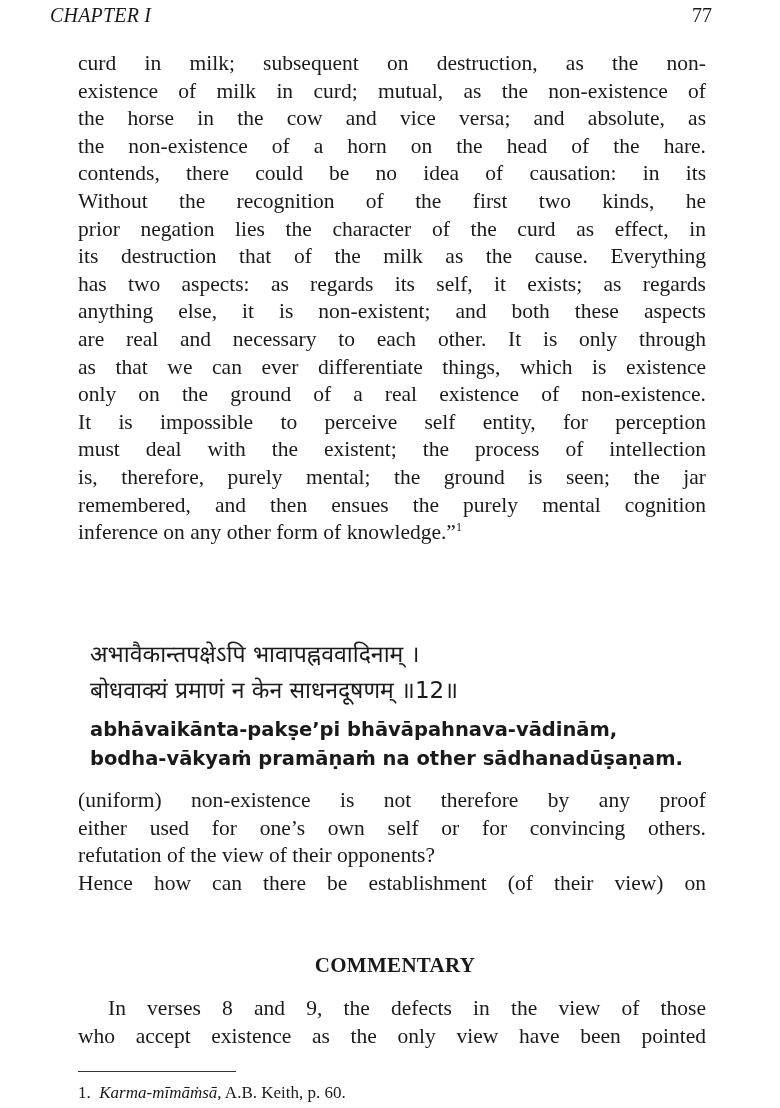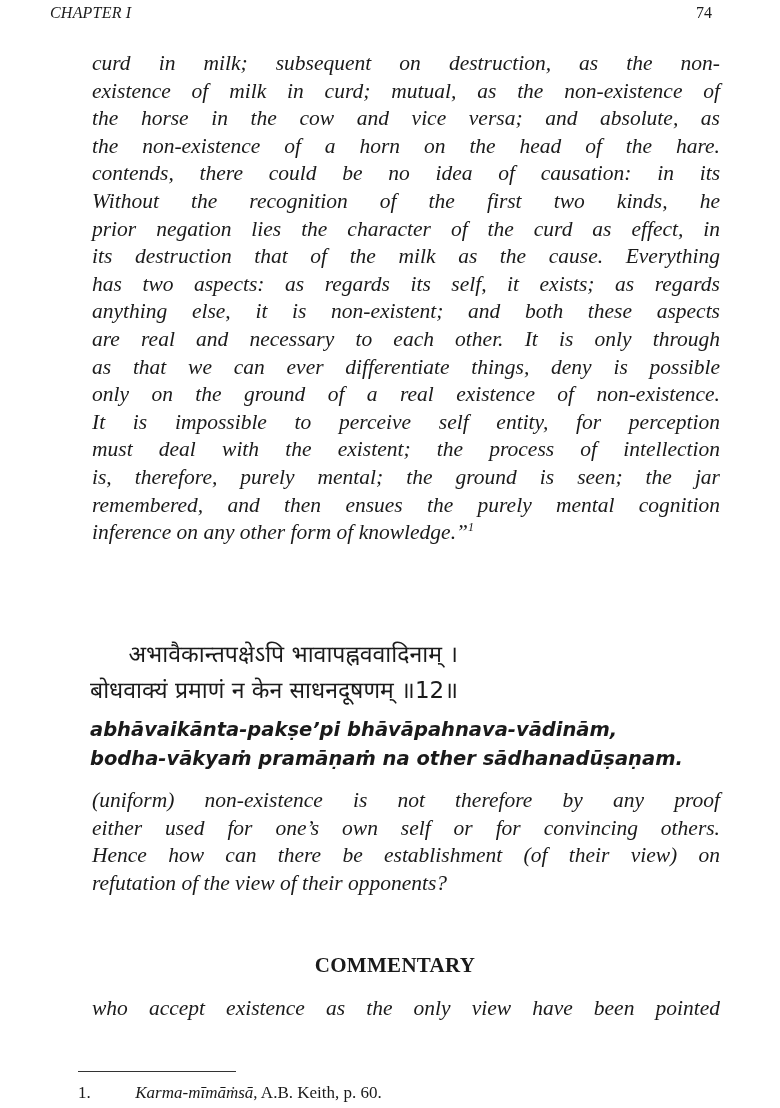--- a/index.html
+++ b/index.html
@@ -4,77 +4,77 @@
 <style>
   html, body { margin: 0; padding: 0; }
   body {
     width: 780px; height: 1108px; background: #ffffff; color: #1a1a1a;
     font-family: "Liberation Serif", "DejaVu Serif", serif;
     position: relative; overflow: hidden;
   }
   .running-head {
     position: absolute; top: 4px; left: 50px; right: 68px;
     display: flex; justify-content: space-between; align-items: flex-end;
-    font-size: 16px;
+    font-size: 20px;
   }
   .running-head .chap { font-style: italic; letter-spacing: 0.2px; }
   .body-text {
-    position: absolute; left: 92px; width: 628px;
-    font-size: 21.5px; line-height: 27.6px; text-align: justify; font-style: italic;
+    position: absolute; left: 78px; width: 628px;
+    font-size: 21.5px; line-height: 27.6px; text-align: justify;
   }
   .body-text .line { display: block; text-align: justify; text-align-last: justify; white-space: nowrap; }
   .body-text .line.last { text-align-last: left; }
   .p1 { top: 50px; }
   .verse-dev {
     position: absolute; left: 90px; top: 636px;
-    font-family: "DejaVu Sans", sans-serif; font-size: 23px; line-height: 36px; text-align: right;
+    font-family: "DejaVu Sans", sans-serif; font-size: 23px; line-height: 36px;
   }
   .verse-dev .line { display: block; white-space: nowrap; }
   .verse-translit {
     position: absolute; left: 90px; top: 715px; width: 620px;
     font-family: "DejaVu Sans", sans-serif; font-weight: bold; font-size: 19.5px; line-height: 29px;
   }
-  .verse-translit .line { display: block; white-space: nowrap; font-style: italic; }
+  .verse-translit .line { display: block; white-space: nowrap; }
   .p2 { top: 787px; }
   .indent { padding-left: 30px; }
   .heading {
     position: absolute; top: 953px; left: 0; width: 790px; text-align: center;
     font-weight: bold; font-size: 21px; letter-spacing: 0.3px;
   }
   .p3 { top: 995px; }
   .fn-rule {
     position: absolute; top: 1071px; left: 78px; width: 158px; height: 1px; background: #333;
   }
   .footnote {
     position: absolute; top: 1083px; left: 78px; font-size: 17px;
   }
-  .footnote i { font-style: italic; margin-left: 36px; }
+  .footnote i { font-style: italic; }
   sup { font-size: 12px; vertical-align: super; line-height: 0; }
 </style>
 </head>
 <body>
 
 <div class="running-head">
   <span class="chap">CHAPTER I</span>
-  <span>74</span>
+  <span>77</span>
 </div>
 
 <div class="body-text p1">
   <span class="line">curd in milk; subsequent on destruction, as the non-</span>
   <span class="line">existence of milk in curd; mutual, as the non-existence of</span>
   <span class="line">the horse in the cow and vice versa; and absolute, as</span>
   <span class="line">the non-existence of a horn on the head of the hare.</span>
   <span class="line">contends, there could be no idea of causation: in its</span>
   <span class="line">Without the recognition of the first two kinds, he</span>
   <span class="line">prior negation lies the character of the curd as effect, in</span>
   <span class="line">its destruction that of the milk as the cause. Everything</span>
   <span class="line">has two aspects: as regards its self, it exists; as regards</span>
   <span class="line">anything else, it is non-existent; and both these aspects</span>
   <span class="line">are real and necessary to each other. It is only through</span>
-  <span class="line">as that we can ever differentiate things, deny is possible</span>
+  <span class="line">as that we can ever differentiate things, which is existence</span>
   <span class="line">only on the ground of a real existence of non-existence.</span>
   <span class="line">It is impossible to perceive self entity, for perception</span>
   <span class="line">must deal with the existent; the process of intellection</span>
   <span class="line">is, therefore, purely mental; the ground is seen; the jar</span>
   <span class="line">remembered, and then ensues the purely mental cognition</span>
   <span class="line last"><span>inference on any other form of knowledge.”</span><sup>1</sup></span>
 </div>
 
 <div class="verse-dev">
   <span class="line">अभावैकान्तपक्षेऽपि  भावापह्नववादिनाम् ।</span>
@@ -82,27 +82,28 @@
 </div>
 
 <div class="verse-translit">
   <span class="line">abhāvaikānta-pakṣe’pi bhāvāpahnava-vādinām,</span>
   <span class="line">bodha-vākyaṁ pramāṇaṁ na other sādhanadūṣaṇam.</span>
 </div>
 
 <div class="body-text p2">
   <span class="line">(uniform) non-existence is not therefore by any proof</span>
   <span class="line">either used for one’s own self or for convincing others.</span>
+  <span class="line last">refutation of the view of their opponents?</span>
   <span class="line">Hence how can there be establishment (of their view) on</span>
-  <span class="line last">refutation of the view of their opponents?</span>
 </div>
 
 <div class="heading">COMMENTARY</div>
 
 <div class="body-text p3">
+  <span class="line indent">In verses 8 and 9, the defects in the view of those</span>
   <span class="line">who accept existence as the only view have been pointed</span>
 </div>
 
 <div class="fn-rule"></div>
 
 <div class="footnote">
   <span>1.</span>&nbsp;
   <i>Karma-mīmāṁsā</i><span>, A.B. Keith, p. 60.</span>
 </div>
 

